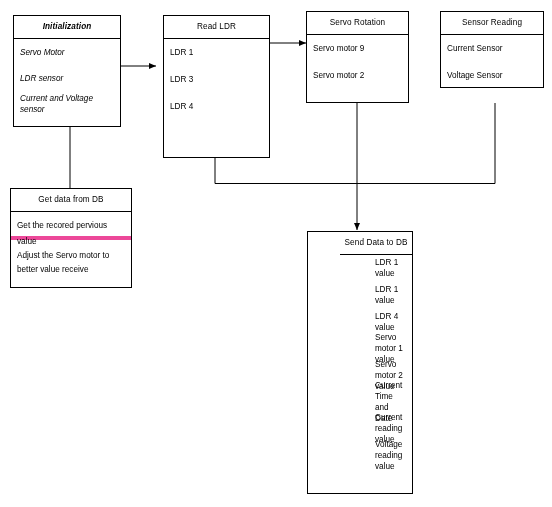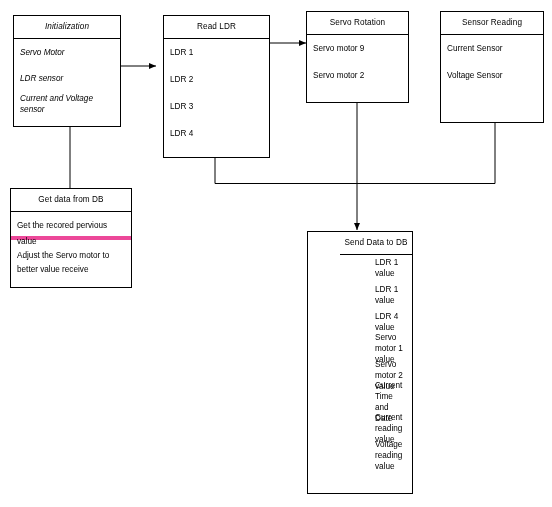--- a/index.html
+++ b/index.html
@@ -37,20 +37,21 @@
     border-bottom: 1px solid #000000;
     text-align: center;
     font-size: 8.2px;
     color: #000000;
     letter-spacing: 0.1px;
     padding: 6px 4px 6px 4px;
     line-height: 10px;
   }
   .node-title.italic {
     font-style: italic;
+    font-weight: bold;
   }
   .node-body {
     padding: 0;
   }
   .row {
     box-sizing: border-box;
     font-size: 8.2px;
     color: #000000;
     line-height: 11px;
     padding: 0 6px;
@@ -124,35 +125,34 @@
       <div class="row">Servo Motor</div>
       <div class="row">LDR sensor</div>
       <div class="row">Current and Voltage sensor</div>
     </div>
   </div>
 
   <div class="node n-read" style="left:163px; top:15px; width:107px; height:143px;">
     <div class="node-title">Read LDR</div>
     <div class="node-body">
       <div class="row">LDR 1</div>
-      <div class="row">LDR 2</div>
       <div class="row">LDR 3</div>
       <div class="row">LDR 4</div>
     </div>
   </div>
 
   <div class="node n-servo" style="left:306px; top:11px; width:103px; height:92px;">
     <div class="node-title">Servo Rotation</div>
     <div class="node-body">
       <div class="row">Servo motor 9</div>
       <div class="row">Servo motor 2</div>
     </div>
   </div>
 
-  <div class="node n-sensor" style="left:440px; top:11px; width:104px; height:112px;">
+  <div class="node n-sensor" style="left:440px; top:11px; width:104px; height:77px;">
     <div class="node-title">Sensor Reading</div>
     <div class="node-body">
       <div class="row">Current Sensor</div>
       <div class="row">Voltage Sensor</div>
     </div>
   </div>
 
   <div class="node n-getdb" style="left:10px; top:188px; width:122px; height:100px;">
     <div class="node-title">Get data from DB</div>
     <div class="node-body">

